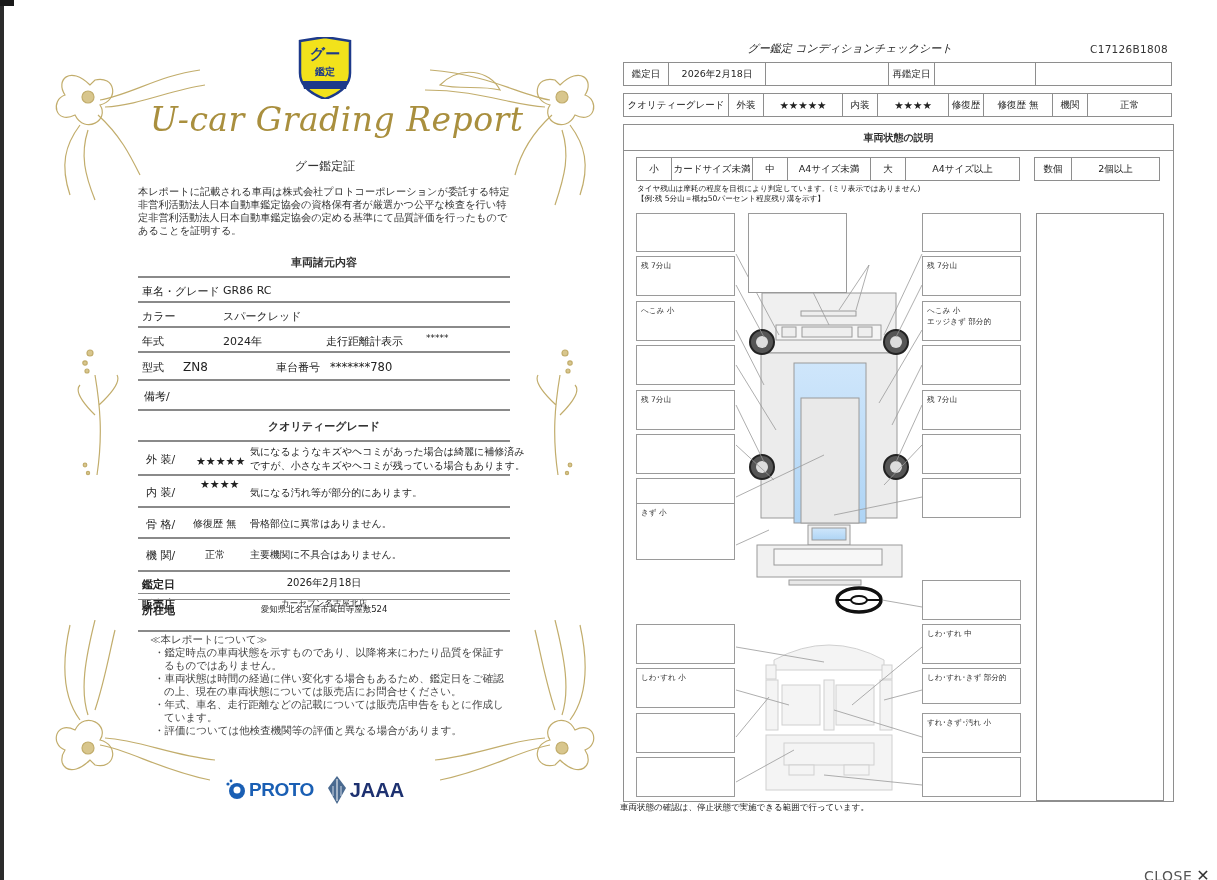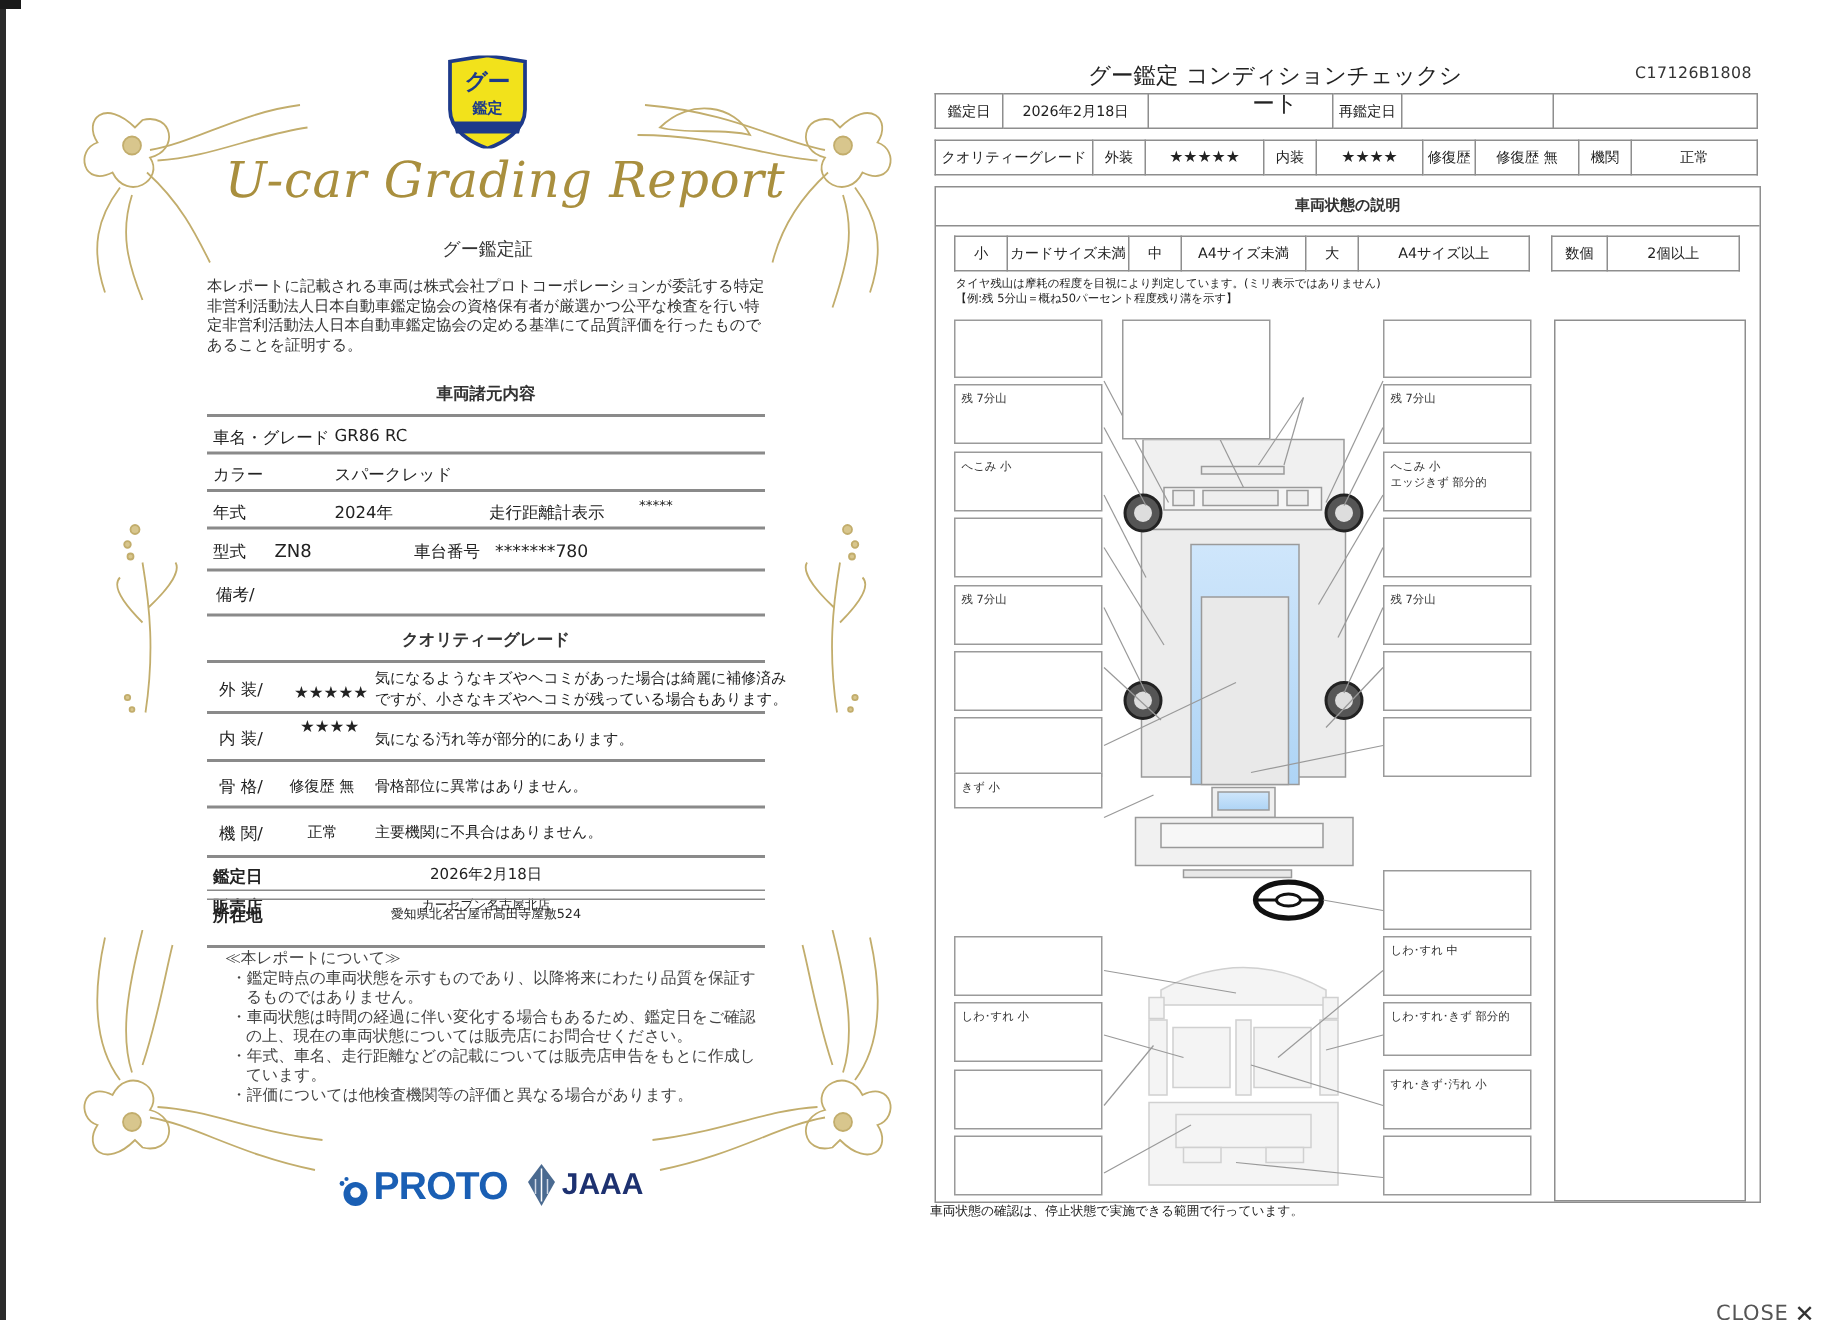--- a/index.html
+++ b/index.html
@@ -11,26 +11,26 @@
   .script-title{position:absolute;left:150px;top:100px;width:360px;text-align:center;font-family:"DejaVu Serif",serif;font-style:italic;font-size:33px;color:#a98f3e;letter-spacing:0.5px;white-space:nowrap;}
   .cert-sub{position:absolute;left:140px;top:158px;width:370px;text-align:center;font-size:12px;font-weight:normal;color:#333;}
   .cert-intro{position:absolute;left:138px;top:185px;width:372px;font-size:10.2px;line-height:13px;color:#333;font-family:"DejaVu Serif",serif;}
   .sec-title{position:absolute;left:138px;width:372px;text-align:center;font-size:11px;font-weight:bold;color:#333;}
   .row{position:absolute;left:138px;width:372px;border-top:2px solid #8a8a8a;font-size:11px;color:#222;}
   .row .c{position:absolute;top:0;white-space:nowrap;}
   .rule{position:absolute;left:138px;width:372px;border-top:2px solid #8a8a8a;}
   .notes{position:absolute;left:150px;top:633px;width:360px;font-size:10.5px;line-height:13px;color:#444;font-family:"DejaVu Serif",serif;}
   .notes .li{padding-left:14px;text-indent:-10px;}
   .logos{position:absolute;left:225px;top:775px;height:30px;display:flex;align-items:center;gap:14px;}
-  .proto{font-weight:bold;font-size:26px;color:#1a5fb4;font-family:"Liberation Sans",sans-serif;letter-spacing:-0.5px;display:flex;align-items:flex-end;gap:2px;}
+  .proto{font-weight:bold;font-size:19px;color:#1a5fb4;font-family:"Liberation Sans",sans-serif;letter-spacing:-0.5px;display:flex;align-items:flex-end;gap:2px;}
   .jaaa{font-weight:bold;font-size:20px;color:#1d3170;font-family:"Liberation Sans",sans-serif;display:flex;align-items:center;gap:4px;}
 
   
   .sheet{position:absolute;left:620px;top:36px;width:556px;height:790px;font-size:9px;}
-  .sh-title{position:absolute;left:100px;top:5px;width:260px;text-align:center;font-size:15px;color:#222;}
+  .sh-title{position:absolute;left:100px;top:5px;width:260px;text-align:center;font-size:11px;color:#222;font-style:italic;}
   .sh-id{position:absolute;right:8px;top:7px;font-size:10.5px;color:#333;letter-spacing:0.3px;}
   table.grid{position:absolute;border-collapse:collapse;font-size:9.5px;}
   table.grid td{border:1.5px solid #8e8e8e;text-align:center;padding:0;height:22px;color:#222;}
   .panel{position:absolute;left:3px;top:88px;width:549px;height:676px;border:1.5px solid #8e8e8e;}
   .panel-title{position:absolute;left:0;top:0;width:549px;height:25px;border-bottom:1.5px solid #8e8e8e;text-align:center;line-height:25px;font-size:10px;font-weight:bold;color:#333;}
   .tire-note{position:absolute;left:13px;top:59px;font-size:7.6px;line-height:9.5px;color:#222;}
   .cbox{position:absolute;width:99px;background:#fff;border:1.3px solid #9a9a9a;font-size:7.6px;line-height:11px;padding:3px 4px;box-sizing:border-box;color:#333;white-space:pre;}
   .big-box{position:absolute;left:412px;top:88px;width:126px;height:586px;border:1.5px solid #8e8e8e;}
   .foot-note{position:absolute;left:0;top:766px;font-size:8.5px;color:#222;}
 
@@ -343,21 +343,21 @@
       </g>
     </svg>
 
     <div class="cbox" style="left:12px;top:88px;height:39px"></div>
     <div class="cbox" style="left:12px;top:131px;height:40px">残 7分山</div>
     <div class="cbox" style="left:12px;top:176px;height:40px">へこみ 小</div>
     <div class="cbox" style="left:12px;top:220px;height:40px"></div>
     <div class="cbox" style="left:12px;top:265px;height:40px">残 7分山</div>
     <div class="cbox" style="left:12px;top:309px;height:40px"></div>
     <div class="cbox" style="left:12px;top:353px;height:40px"></div>
-    <div class="cbox" style="left:12px;top:390px;height:24px">きず 小</div>
+    <div class="cbox" style="left:12px;top:378px;height:57px">きず 小</div>
 
     <div class="cbox" style="left:124px;top:88px;height:80px"></div>
 
     <div class="cbox" style="left:298px;top:88px;height:39px"></div>
     <div class="cbox" style="left:298px;top:131px;height:40px">残 7分山</div>
     <div class="cbox" style="left:298px;top:176px;height:40px">へこみ 小
 エッジきず 部分的</div>
     <div class="cbox" style="left:298px;top:220px;height:40px"></div>
     <div class="cbox" style="left:298px;top:265px;height:40px">残 7分山</div>
     <div class="cbox" style="left:298px;top:309px;height:40px"></div>

